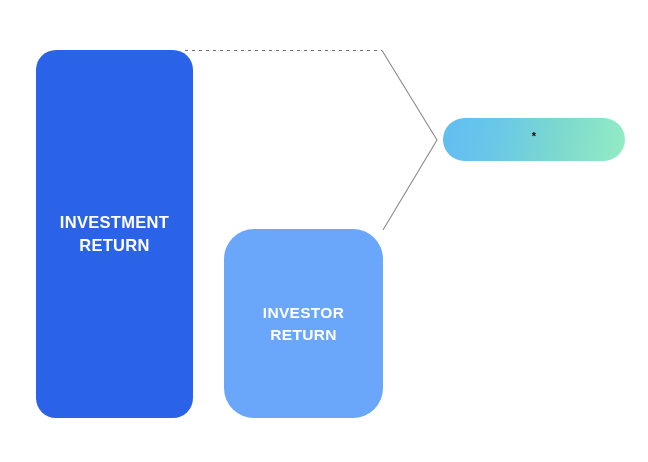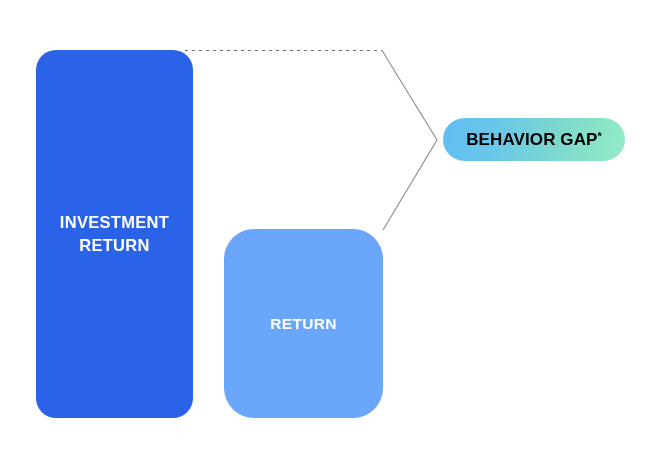--- a/index.html
+++ b/index.html
@@ -114,21 +114,21 @@
     <line x1="185" y1="50.5" x2="382" y2="50.5" stroke="#6e6e6e" stroke-width="1.1" stroke-dasharray="3 4" stroke-linecap="butt"></line>
     <polyline points="382,50.5 437,140 383,230" fill="none" stroke="#8a8a8a" stroke-width="1.1" stroke-linejoin="miter" stroke-linecap="butt"></polyline>
   </svg>
 
   <div class="bar bar-investment">
     <span class="bar-line">INVESTMENT</span>
     <span class="bar-line">RETURN</span>
   </div>
 
   <div class="bar bar-investor">
+    <span class="bar-line">INVESTOR</span>
     <span class="bar-line">RETURN</span>
   </div>
 
   <div class="badge">
-    <span class="badge-text">BEHAVIOR GAP</span>
       <span class="badge-asterisk">*</span>
   </div>
 
 </div>
 
 </body></html>

